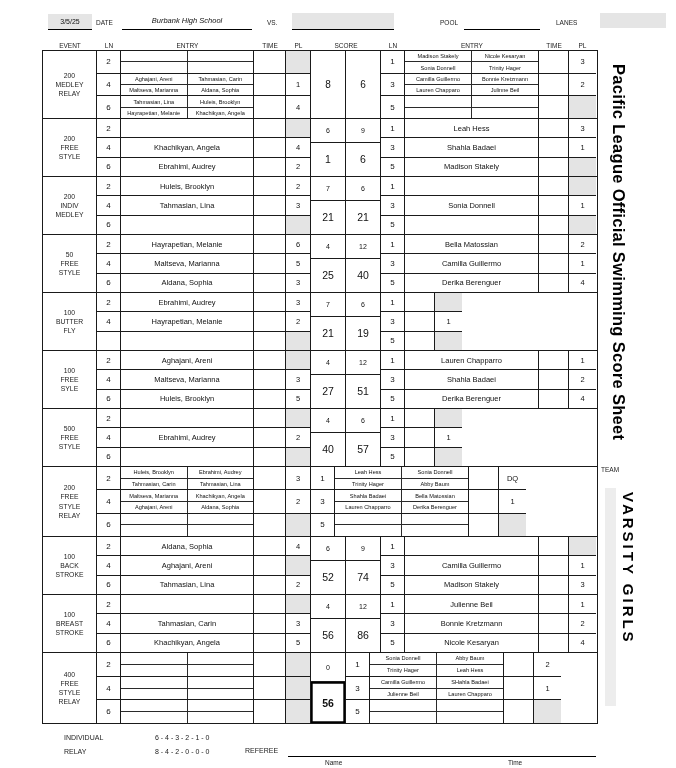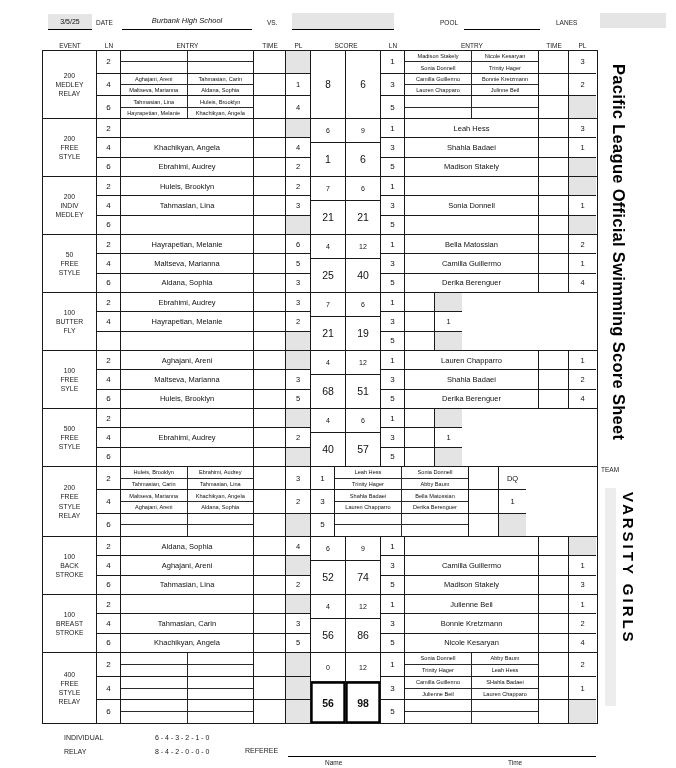--- a/index.html
+++ b/index.html
@@ -437,21 +437,21 @@
           <div class="lane-cell"></div>
           <div class="lane-cell"></div>
         </div>
         <div class="col w-pl">
           <div class="lane-cell pl-cell shaded"></div>
           <div class="lane-cell pl-cell">3</div>
           <div class="lane-cell pl-cell">5</div>
         </div>
         <div class="col w-s">
           <div class="score-top">4</div>
-          <div class="score-bottom">68</div>
+          <div class="score-bottom">27</div>
         </div>
         <div class="col w-s">
           <div class="score-top">12</div>
           <div class="score-bottom">51</div>
         </div>
         <div class="col w-ln2">
           <div class="lane-cell ln-cell">1</div>
           <div class="lane-cell ln-cell">3</div>
           <div class="lane-cell ln-cell">5</div>
         </div>
@@ -773,24 +773,20 @@
           <div class="lane-cell"></div>
         </div>
         <div class="col w-pl">
           <div class="lane-cell pl-cell shaded"></div>
           <div class="lane-cell pl-cell shaded"></div>
           <div class="lane-cell pl-cell shaded"></div>
         </div>
         <div class="col w-s">
           <div class="score-top">0</div>
           <div class="score-bottom bold">56</div>
-        </div>
-        <div class="col w-s">
-          <div class="score-top">12</div>
-          <div class="score-bottom bold">98</div>
         </div>
         <div class="col w-ln2">
           <div class="lane-cell ln-cell">1</div>
           <div class="lane-cell ln-cell">3</div>
           <div class="lane-cell ln-cell">5</div>
         </div>
         <div class="col w-entry2">
           <div class="lane-cell relay-cell">
             <div class="sub-row">
               <div class="sub-cell">Sonia Donnell</div>

